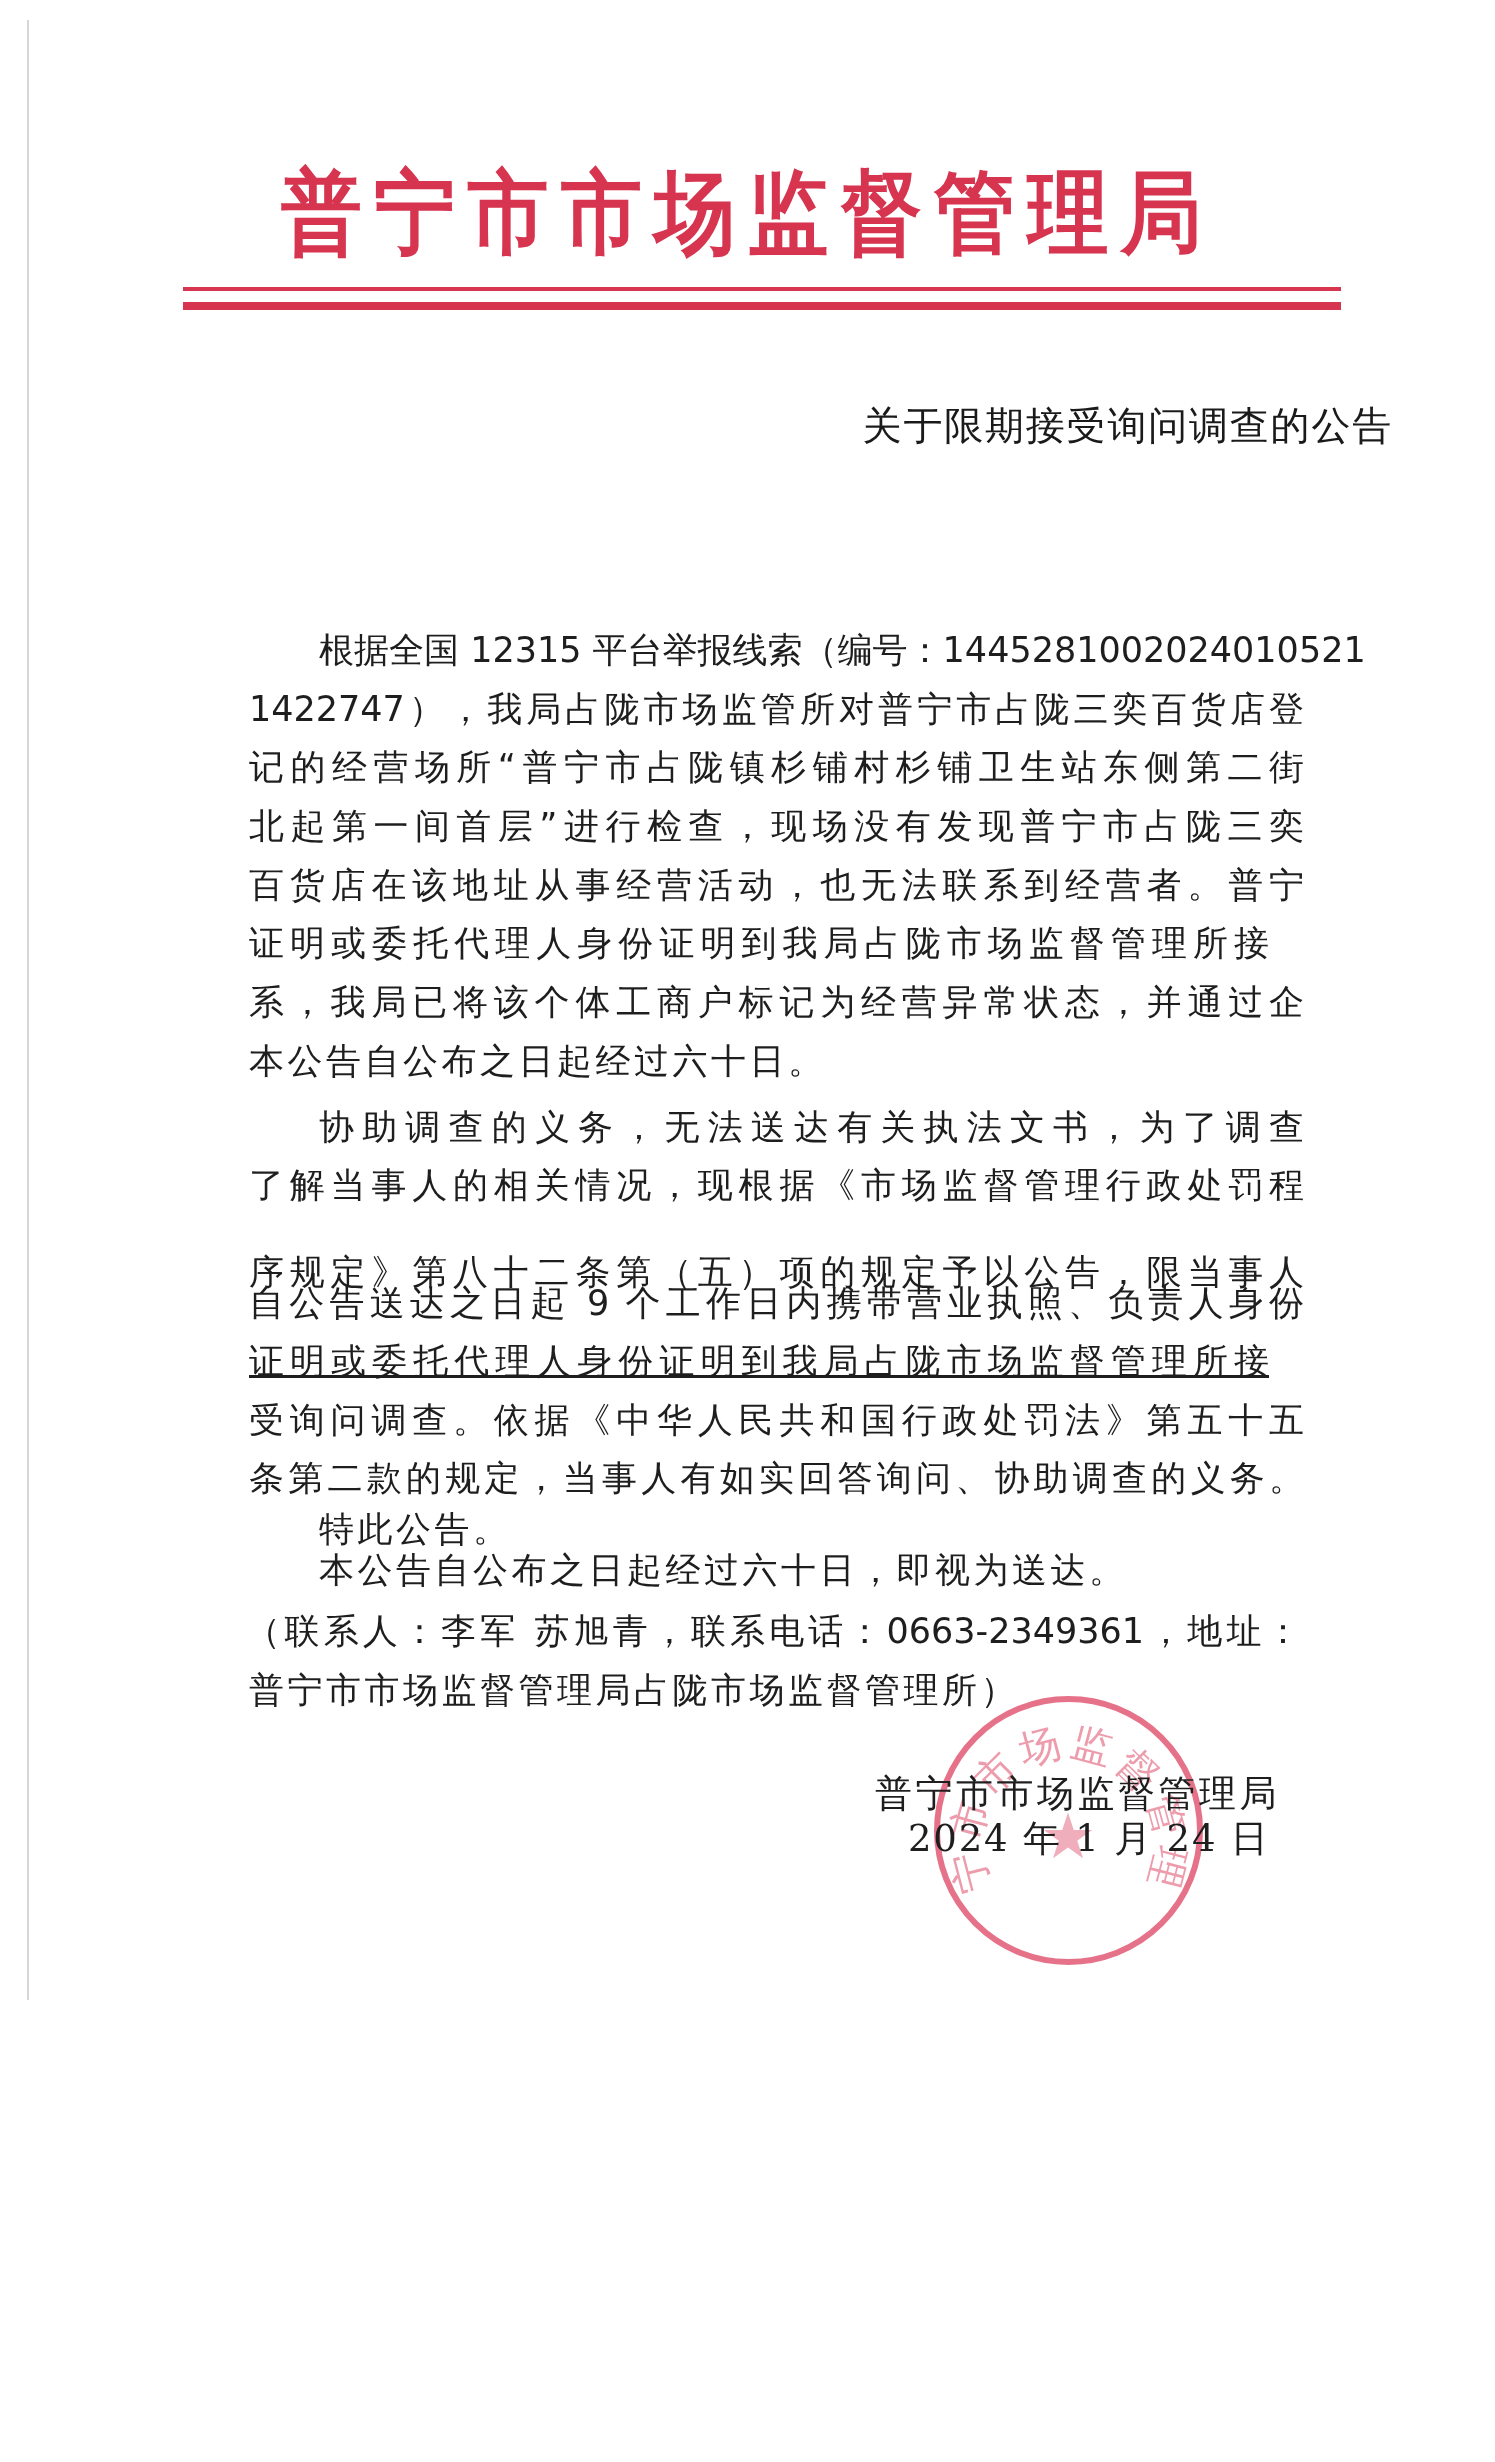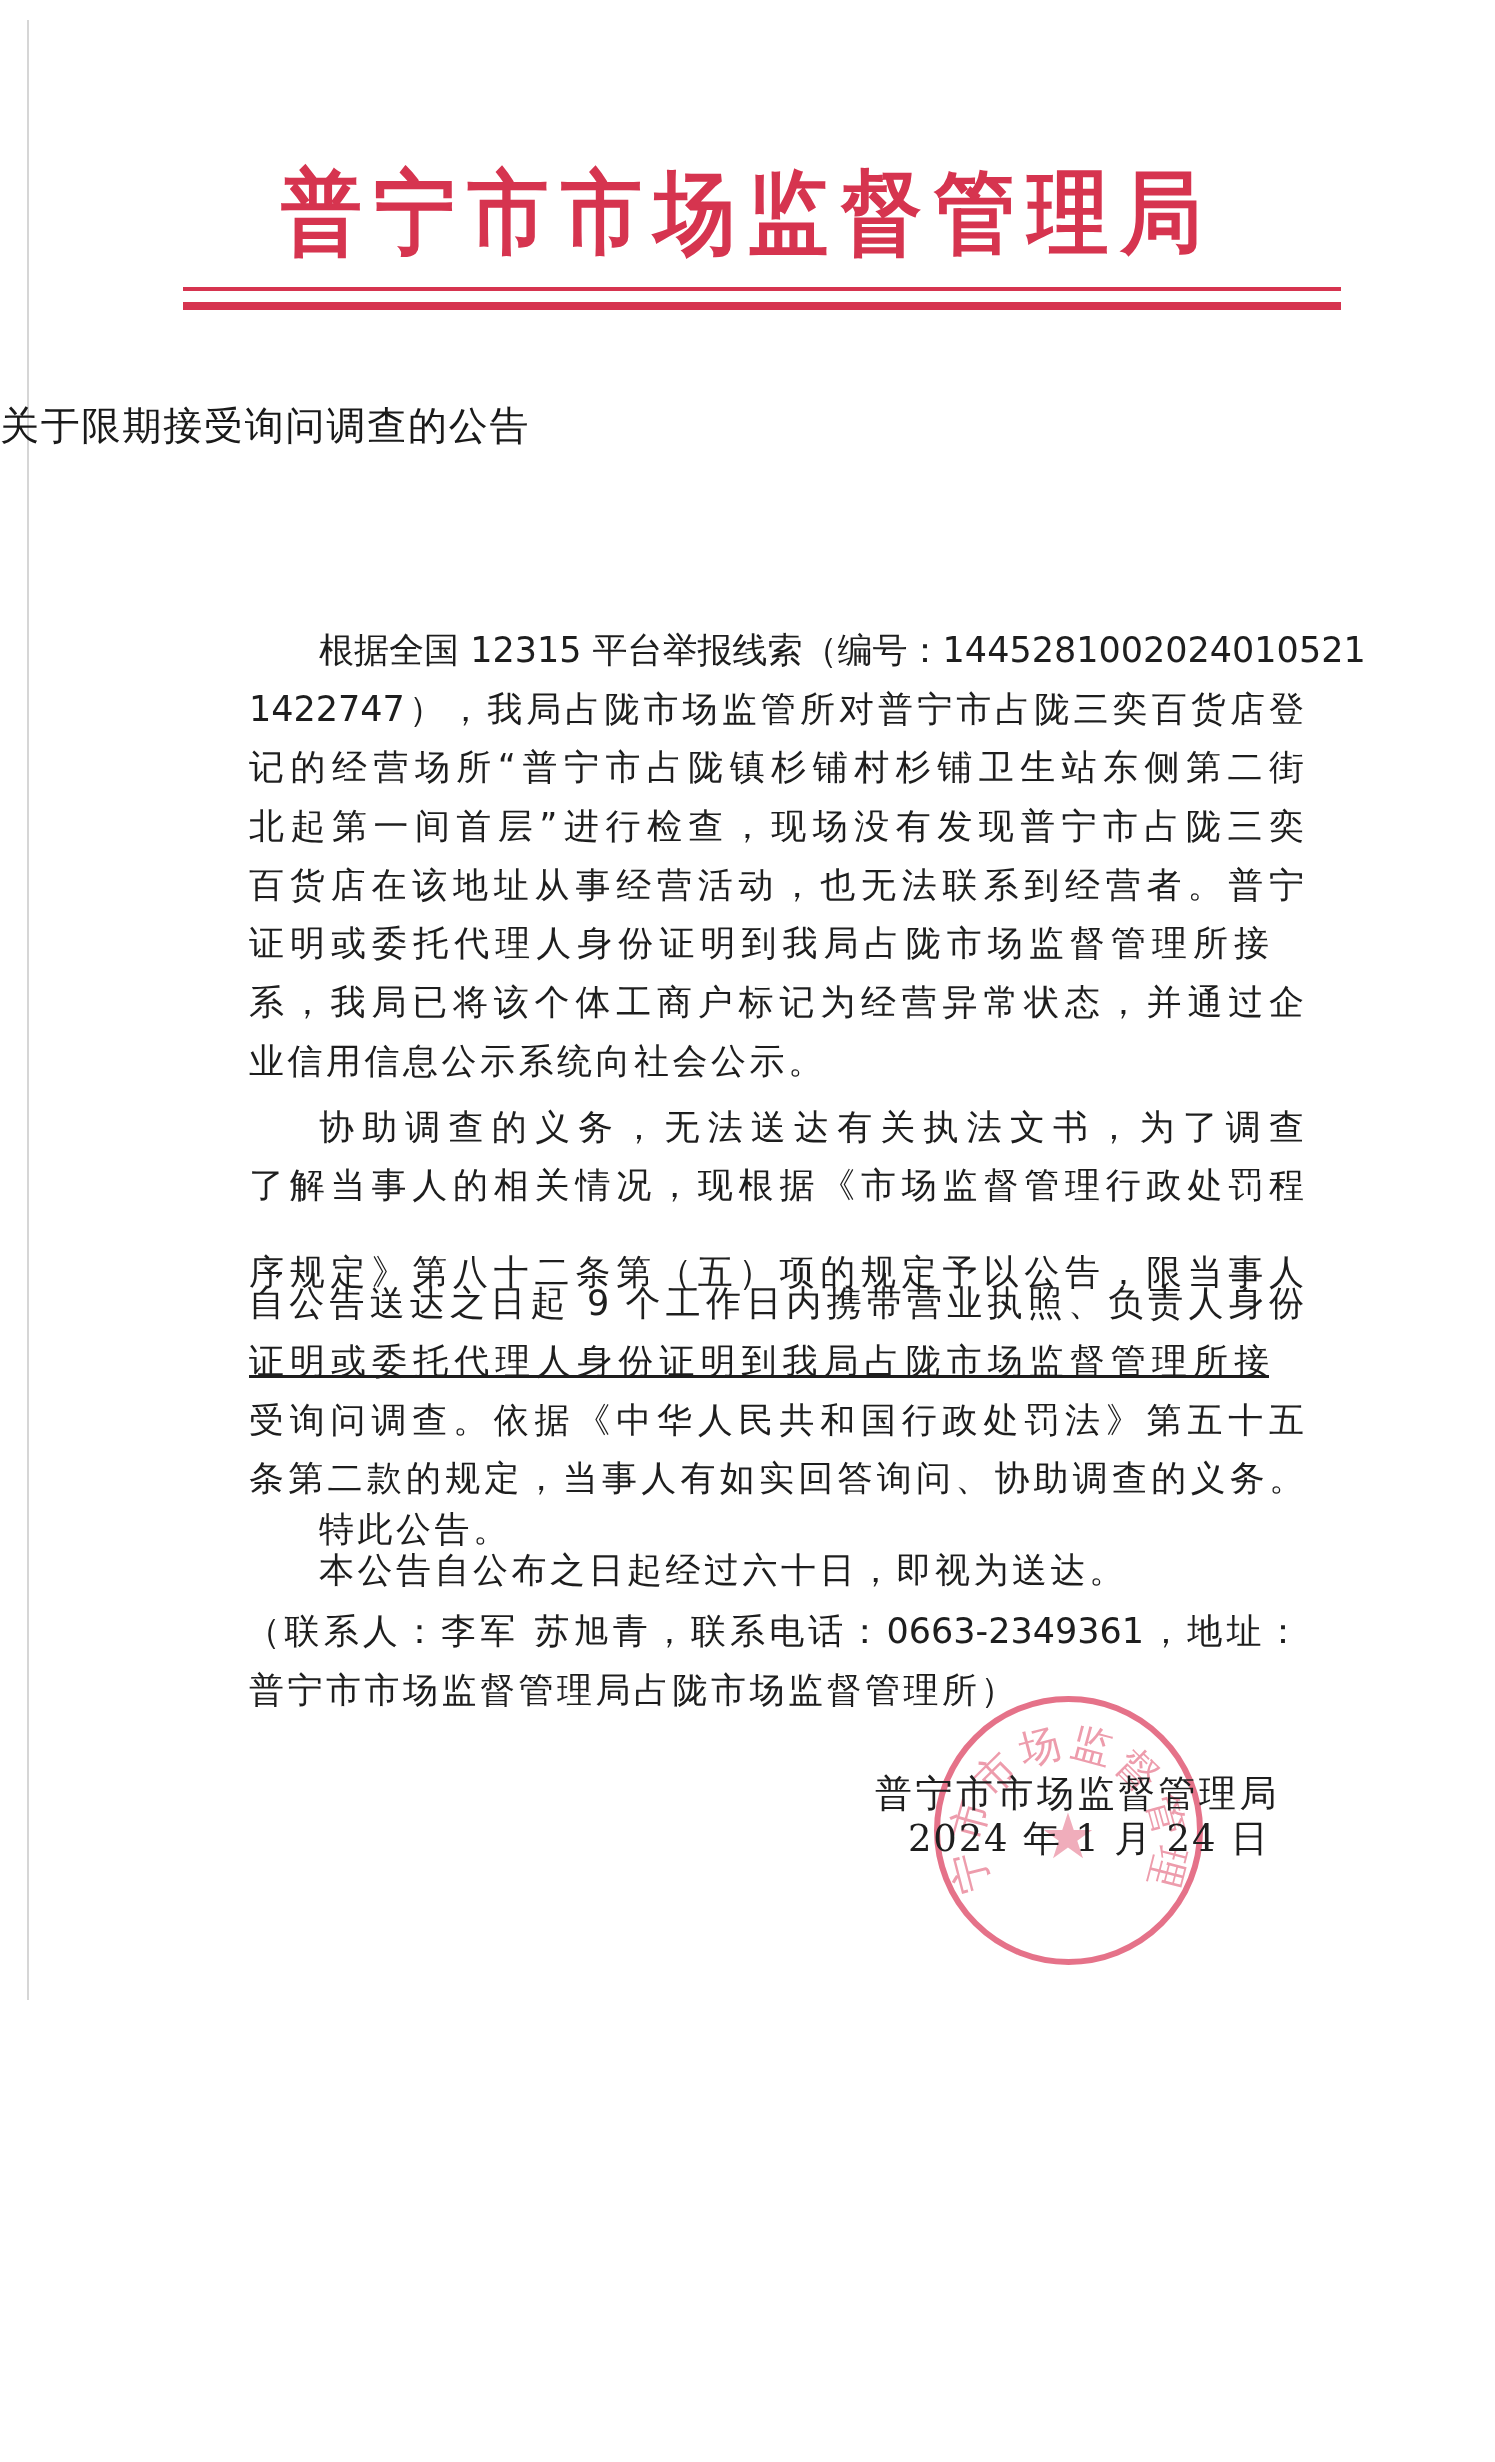--- a/index.html
+++ b/index.html
@@ -52,21 +52,21 @@
     width: 1158px;
     top: 302px;
     height: 8px;
     background: #d6344f;
   }
   .doc-title {
     position: absolute;
     left: 0;
     width: 1393px;
     top: 406px;
-    text-align: left;
+    text-align: right;
     font-family: "DejaVu Sans", "Liberation Sans", sans-serif;
     font-size: 39px;
     letter-spacing: 1.8px;
     line-height: 1;
     color: #1a1a1a;
   }
   .body-text {
     position: absolute;
     left: 249px;
     width: 1055px;
@@ -137,21 +137,21 @@
 
 <div class="body-text" style="top:0;">
 
   <div class="line just" style="top:633px; left:70px; width:985px;">根据全国 12315 平台举报线索（编号：1445281002024010521</div>
   <div class="line just" style="top:692px;">1422747），我局占陇市场监管所对普宁市占陇三奕百货店登</div>
   <div class="line just" style="top:750px;">记的经营场所“普宁市占陇镇杉铺村杉铺卫生站东侧第二街</div>
   <div class="line just" style="top:809px;">北起第一间首层”进行检查，现场没有发现普宁市占陇三奕</div>
   <div class="line just" style="top:868px;">百货店在该地址从事经营活动，也无法联系到经营者。普宁</div>
   <div class="line just" style="top:926px; width:1020px;">证明或委托代理人身份证明到我局占陇市场监督管理所接</div>
   <div class="line just" style="top:985px;">系，我局已将该个体工商户标记为经营异常状态，并通过企</div>
-  <div class="line" style="top:1044px; letter-spacing:3.5px;">业信用信息公示系统向社会公示。</div>
+  <div class="line" style="top:1044px; letter-spacing:3.5px;">本公告自公布之日起经过六十日。</div>
 
   <div class="line just" style="top:1110px; left:70px; width:985px;">协助调查的义务，无法送达有关执法文书，为了调查</div>
   <div class="line just" style="top:1168px;">了解当事人的相关情况，现根据《市场监督管理行政处罚程</div>
   <div class="line just" style="top:1227px;margin-top:28px;">序规定》第八十二条第（五）项的规定予以公告，限当事人</div>
   <div class="line just" style="top:1286px;">自公告送达之日起 9 个工作日内携带营业执照、负责人身份</div>
   <div class="line just" style="top:1344px; width:1020px;text-decoration:underline;">证明或委托代理人身份证明到我局占陇市场监督管理所接</div>
   <div class="line just" style="top:1403px;">受询问调查。依据《中华人民共和国行政处罚法》第五十五</div>
   <div class="line just" style="top:1461px;">条第二款的规定，当事人有如实回答询问、协助调查的义务。</div>
 
   <div class="line" style="top:1507px; left:70px; letter-spacing:3.5px;margin-top:46px;">本公告自公布之日起经过六十日，即视为送达。</div>

